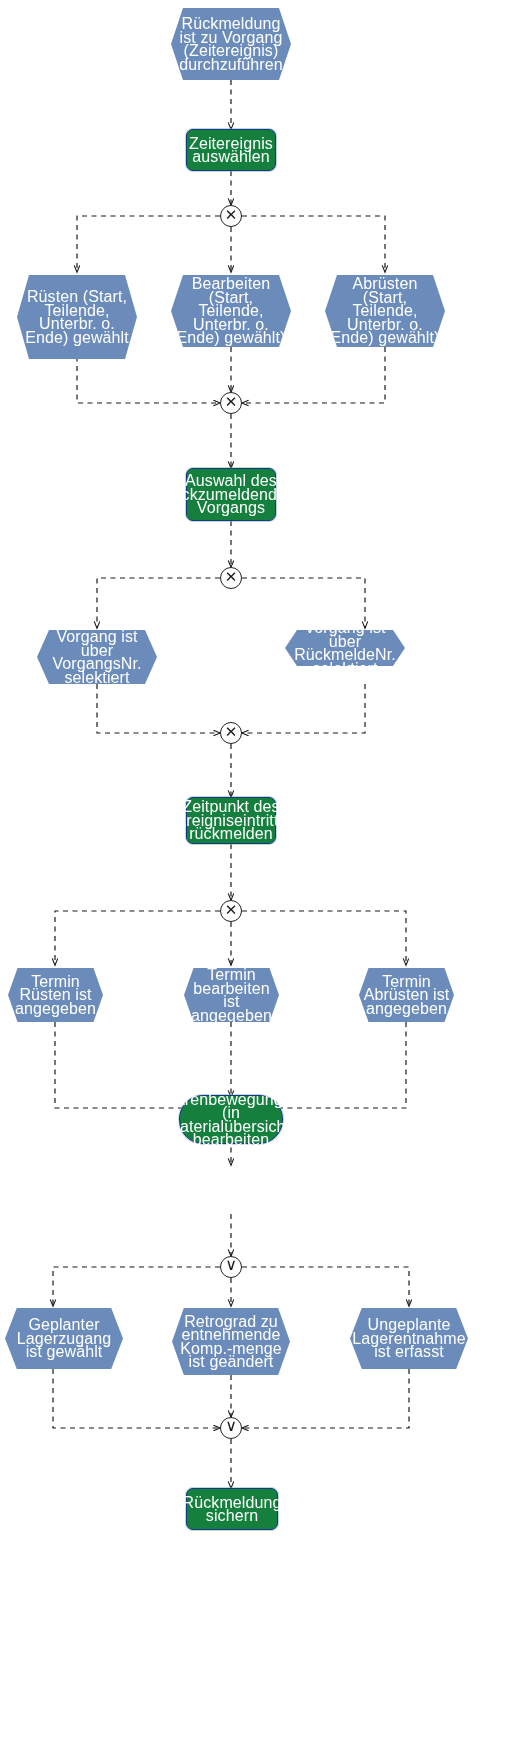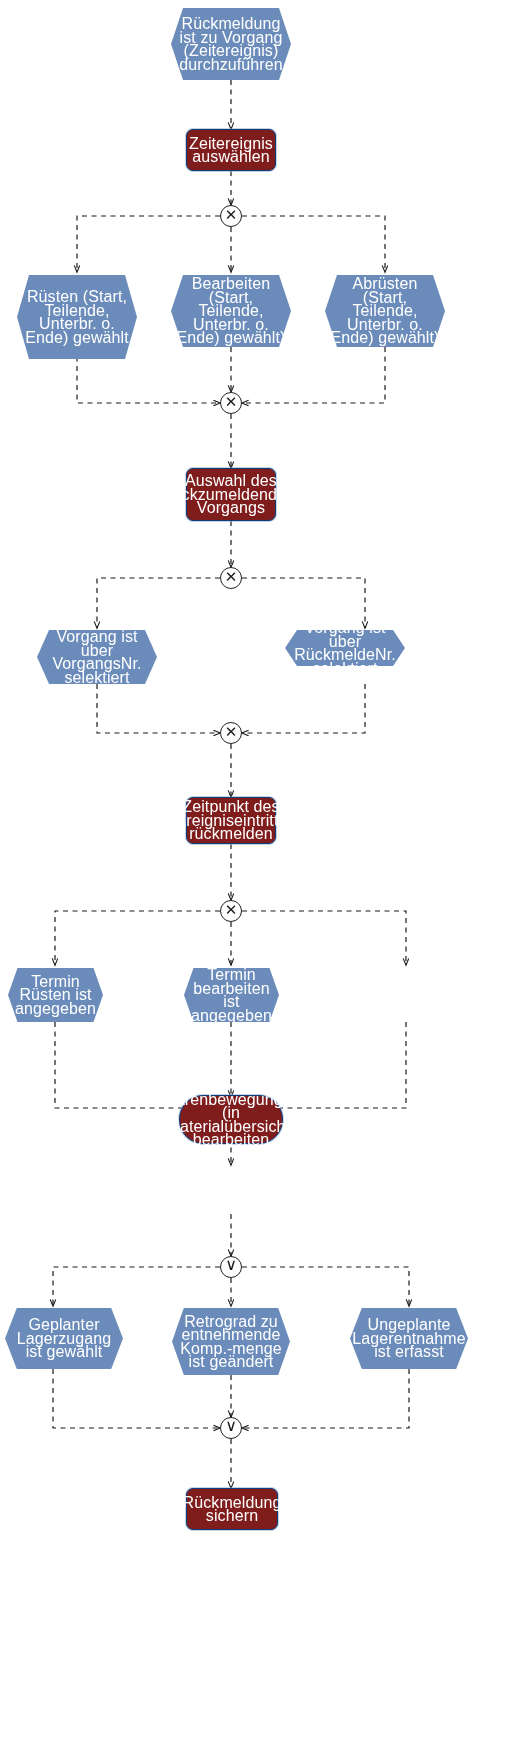--- a/index.html
+++ b/index.html
@@ -32,21 +32,21 @@
     line-height:13.5px;
     letter-spacing:.1px;
   }
   .event{
     background:#6b8cba;
     -webkit-clip-path:polygon(10% 0,90% 0,100% 50%,90% 100%,10% 100%,0 50%);
     clip-path:polygon(10% 0,90% 0,100% 50%,90% 100%,10% 100%,0 50%);
   }
   .event span{display:block;padding:0 4px;}
   .func{
-    background:#7f1d1d;
+    background:#15803d;
     border:1px solid #0f3d7c;
     border-radius:7px;
     box-shadow:0 0 0 1px rgba(150,175,205,.55);
     justify-content:center;
   }
   .func span{display:block;padding:0 5px;}
   .gw{
     position:absolute;
     width:22px;height:22px;
     border:1.3px solid #222;
@@ -177,20 +177,23 @@
   <div class="gw" style="left:220px;top:900px;">
     <span class="g">✕</span>
   </div>
 
   <div class="node event" style="left:8px;top:968px;width:95px;height:54px;">
     <span>Termin Rüsten ist angegeben</span>
   </div>
   <div class="node event" style="left:184px;top:968px;width:95px;height:54px;">
     <span>Termin bearbeiten ist angegeben</span>
   </div>
+  <div class="node event" style="left:359px;top:968px;width:95px;height:54px;">
+    <span>Termin Abrüsten ist angegeben</span>
+  </div>
 
   <div class="gw" style="left:220px;top:1097px;">
     <span class="g">✕</span>
   </div>
 
   <div class="node func" style="left:179px;top:1095px;width:104px;height:49px;border-radius:24px;">
     <span>Warenbewegungen (in Materialübersicht) bearbeiten</span>
   </div>
 
   <div class="gw or" style="left:220px;top:1256px;">

